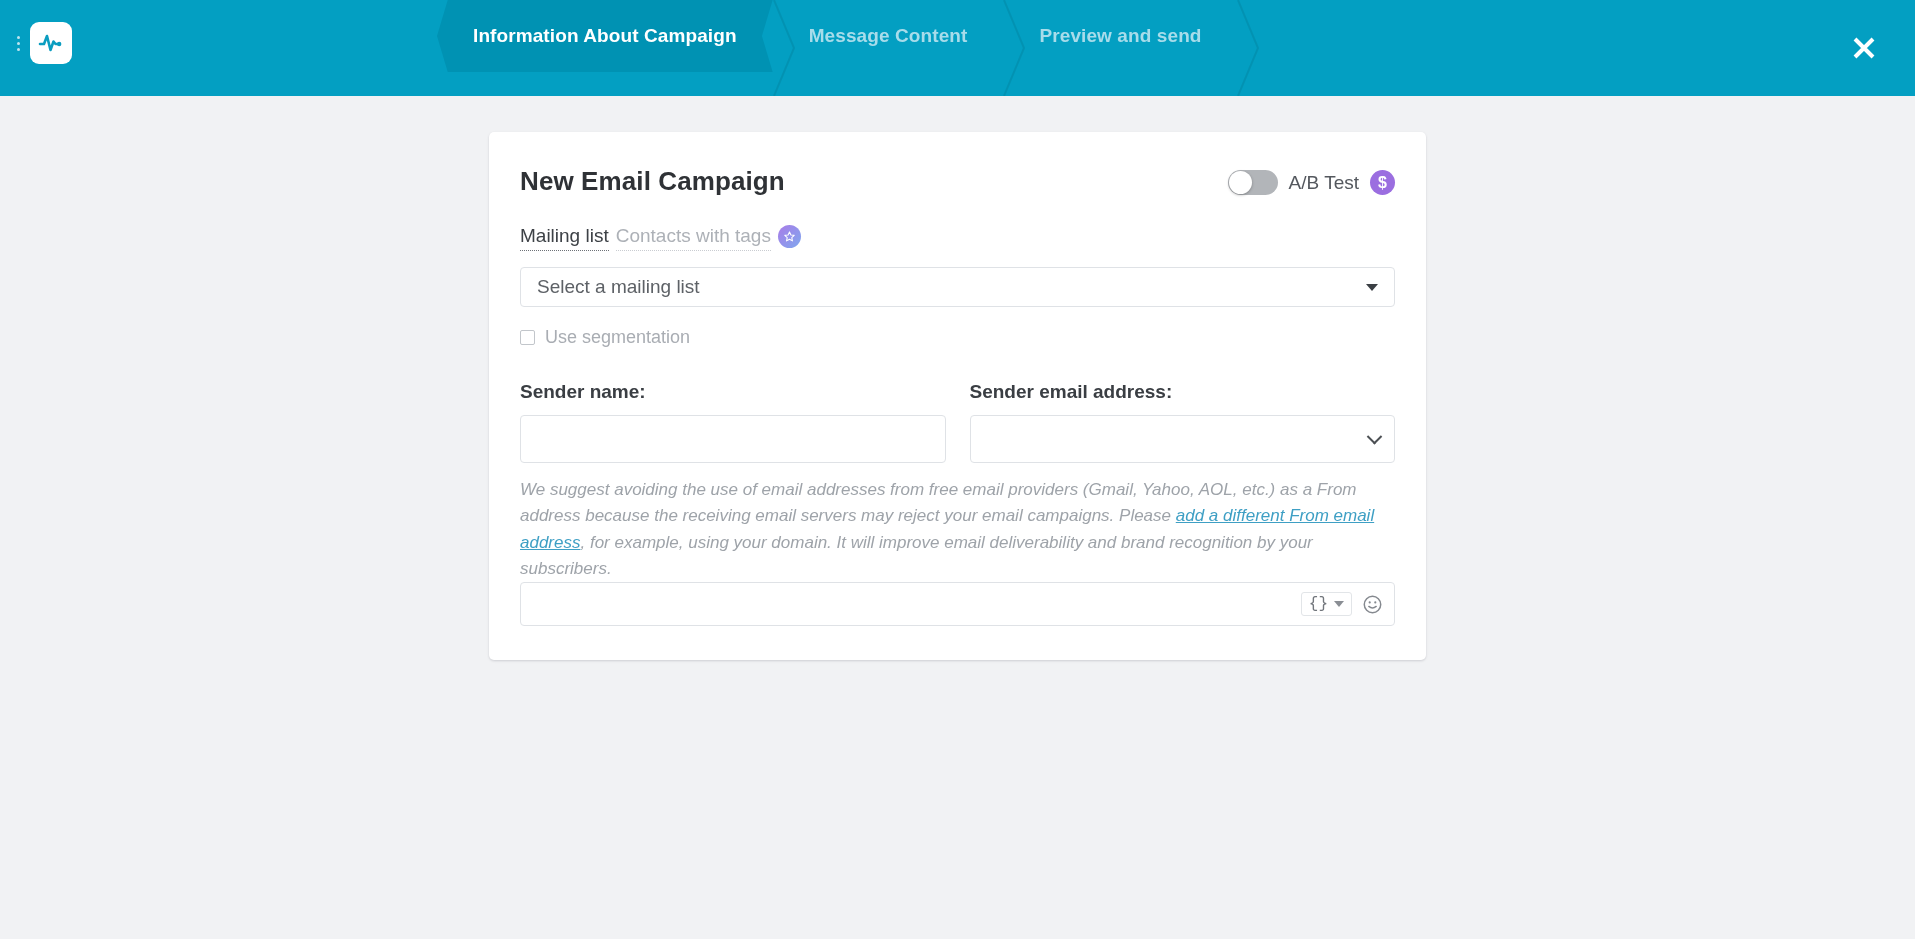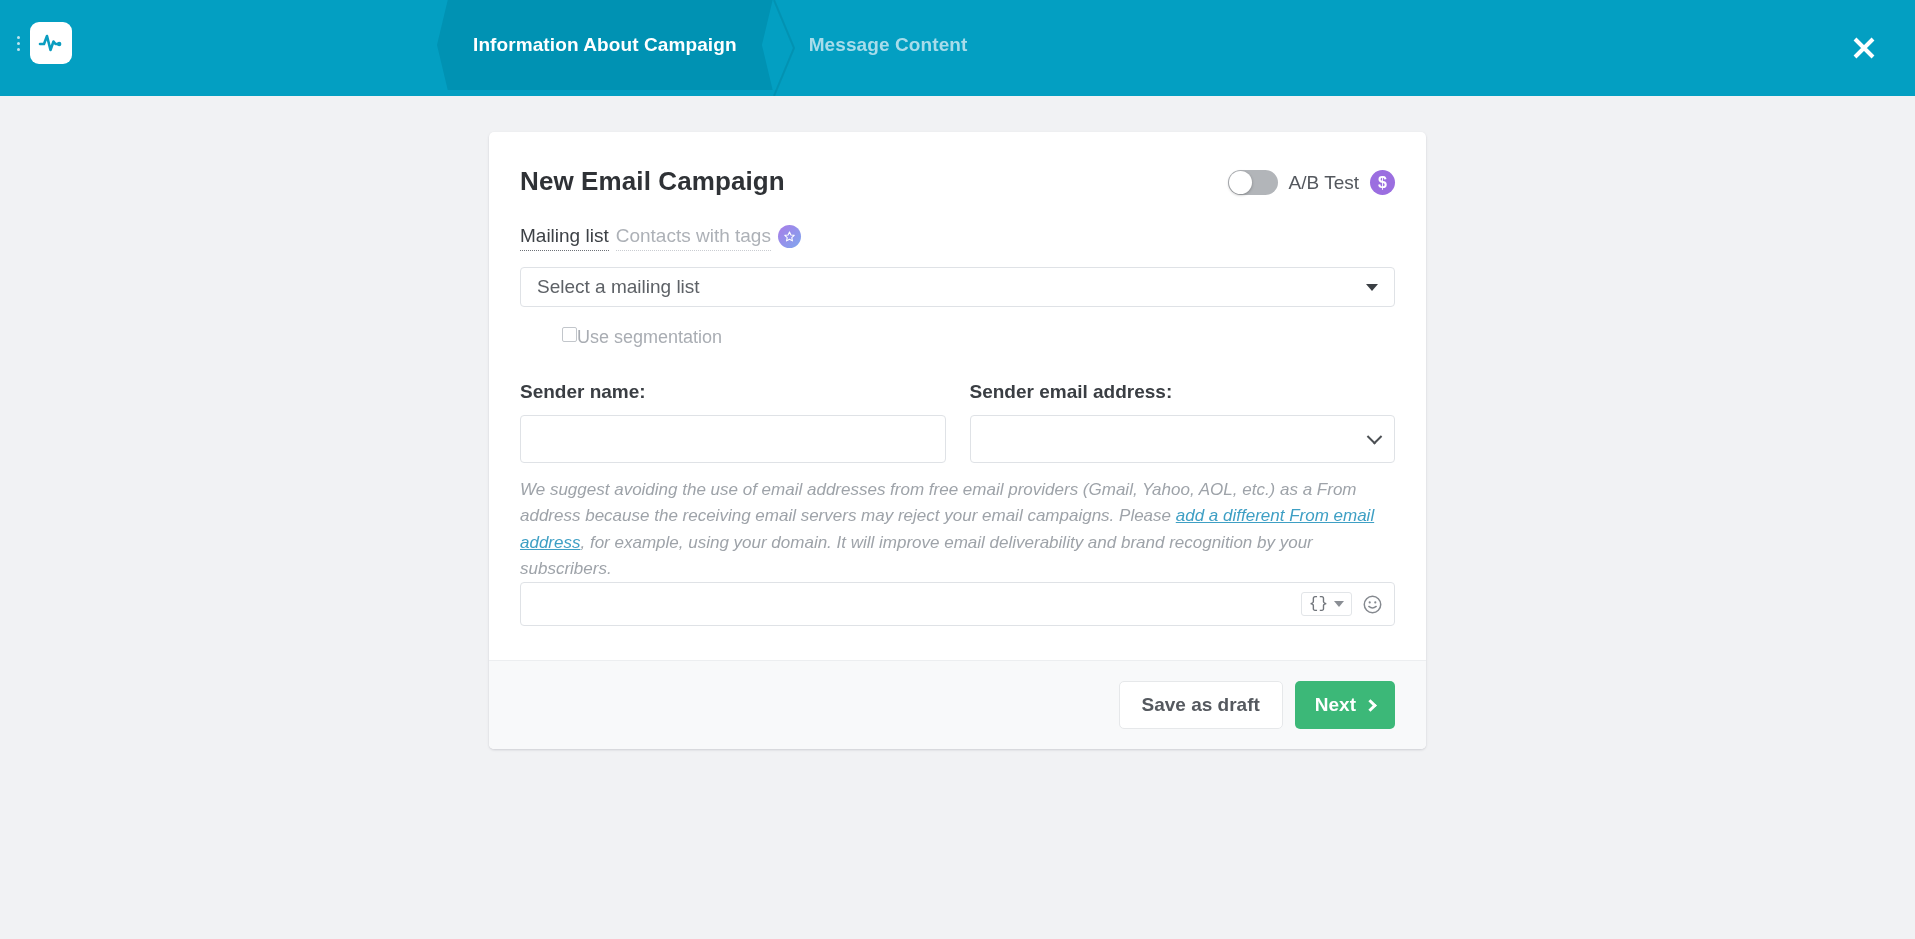--- a/index.html
+++ b/index.html
@@ -52,21 +52,21 @@
 
   .tabs {
     position: absolute;
     left: 437px; top: 0;
     height: 96px;
     display: flex;
     align-items: stretch;
   }
   .tab {
     position: relative;
-    height: 90px;
+    height: 72px;
     display: flex;
     align-items: center;
     justify-content: center;
     padding: 0 36px;
     color: #a8dcea;
     font-size: 19px;
     font-weight: bold;
     letter-spacing: .1px;
     white-space: nowrap;
     cursor: pointer;
@@ -210,23 +210,23 @@
   }
   .caret-solid {
     width: 0; height: 0;
     border-left: 6px solid transparent;
     border-right: 6px solid transparent;
     border-top: 7px solid #3b3f44;
   }
 
   .seg-row {
     display: flex;
-    align-items: flex-start;
+    align-items: center;
+    gap: 10px;
     margin-top: 20px;
-    margin-left: 42px;
   }
   .cbox {
     width: 15px; height: 15px;
     border: 1px solid #c2c6cb;
     border-radius: 2px;
     background: #fff;
     cursor: pointer;
     flex: none;
   }
   .seg-label { font-size: 18px; color: #a9adb3; }
@@ -381,20 +381,29 @@
     </div>
 
     <div class="tab">
       <svg class="tab-chevron" viewBox="0 0 22 96" preserveAspectRatio="none">
         <path d="M1 0 L21 48 L1 96" fill="none" stroke="rgba(0,0,0,0.08)" stroke-width="2"></path>
       </svg>
       <span class="tab-label">Message Content</span>
     </div>
 
 
+    <div class="tab">
+      <svg class="tab-chevron" viewBox="0 0 22 96" preserveAspectRatio="none">
+        <path d="M1 0 L21 48 L1 96" fill="none" stroke="rgba(0,0,0,0.08)" stroke-width="2"></path>
+      </svg>
+      <span class="tab-label">Preview and send</span>
+      <svg class="tab-chevron" style="left:auto;right:-21px;" viewBox="0 0 22 96" preserveAspectRatio="none">
+        <path d="M1 0 L21 48 L1 96" fill="none" stroke="rgba(0,0,0,0.08)" stroke-width="2"></path>
+      </svg>
+    </div>
   </div>
 
   <div class="close-btn">
     <svg width="26" height="26" viewBox="0 0 26 26" aria-hidden="true">
       <path d="M4 4 L22 22 M22 4 L4 22" stroke="#ffffff" stroke-width="4" stroke-linecap="butt"></path>
     </svg>
   </div>
 </div>
 
 <div class="card">
@@ -458,20 +467,13 @@
         <svg width="21" height="21" viewBox="0 0 24 24" aria-hidden="true">
           <circle cx="12" cy="12" r="9.4" fill="none" stroke="#85898f" stroke-width="1.7"></circle>
           <circle cx="8.8" cy="9.6" r="1.25" fill="#85898f"></circle>
           <circle cx="15.2" cy="9.6" r="1.25" fill="#85898f"></circle>
           <path d="M7.8 14.2 q4.2 3.4 8.4 0" fill="none" stroke="#85898f" stroke-width="1.7" stroke-linecap="round"></path>
         </svg>
       </span>
     </div>
   </div>
 
-  <div class="card-foot">
-    <div class="btn btn-draft">Save as draft</div>
-    <div class="btn btn-next">
-      <span>Next</span>
-      <span class="chev"></span>
-    </div>
-  </div>
 </div>
 
 </body></html>

